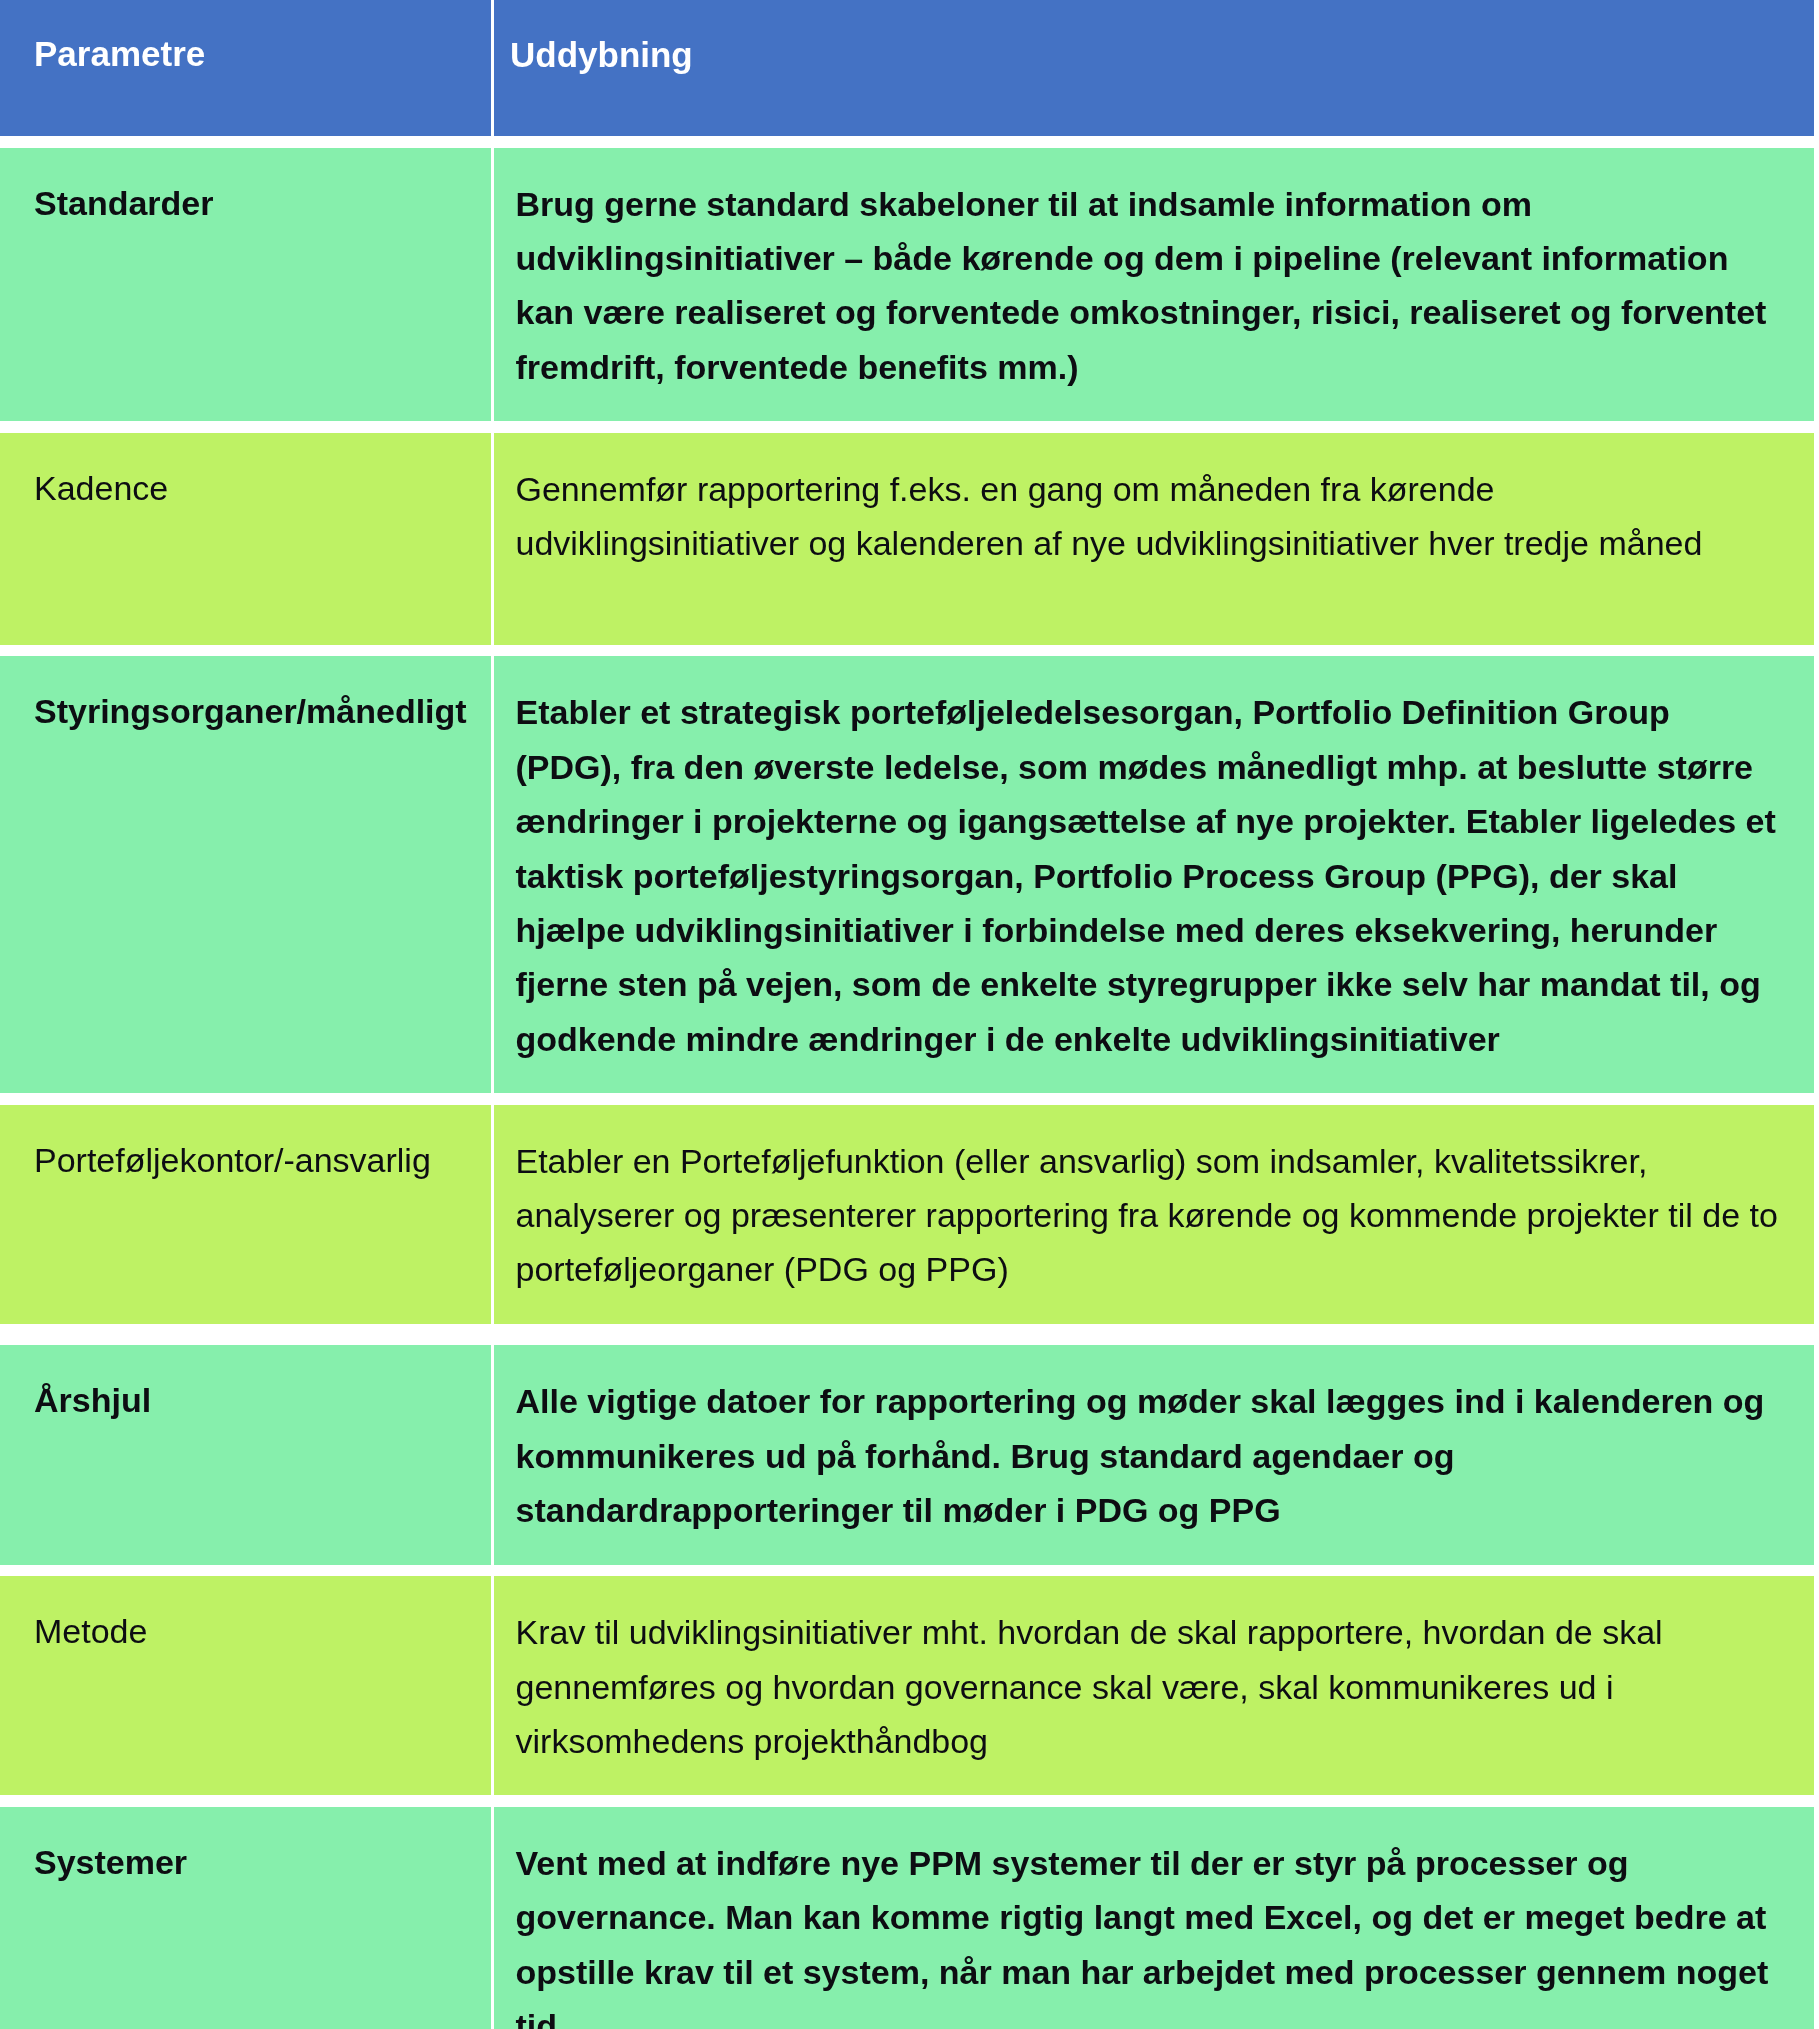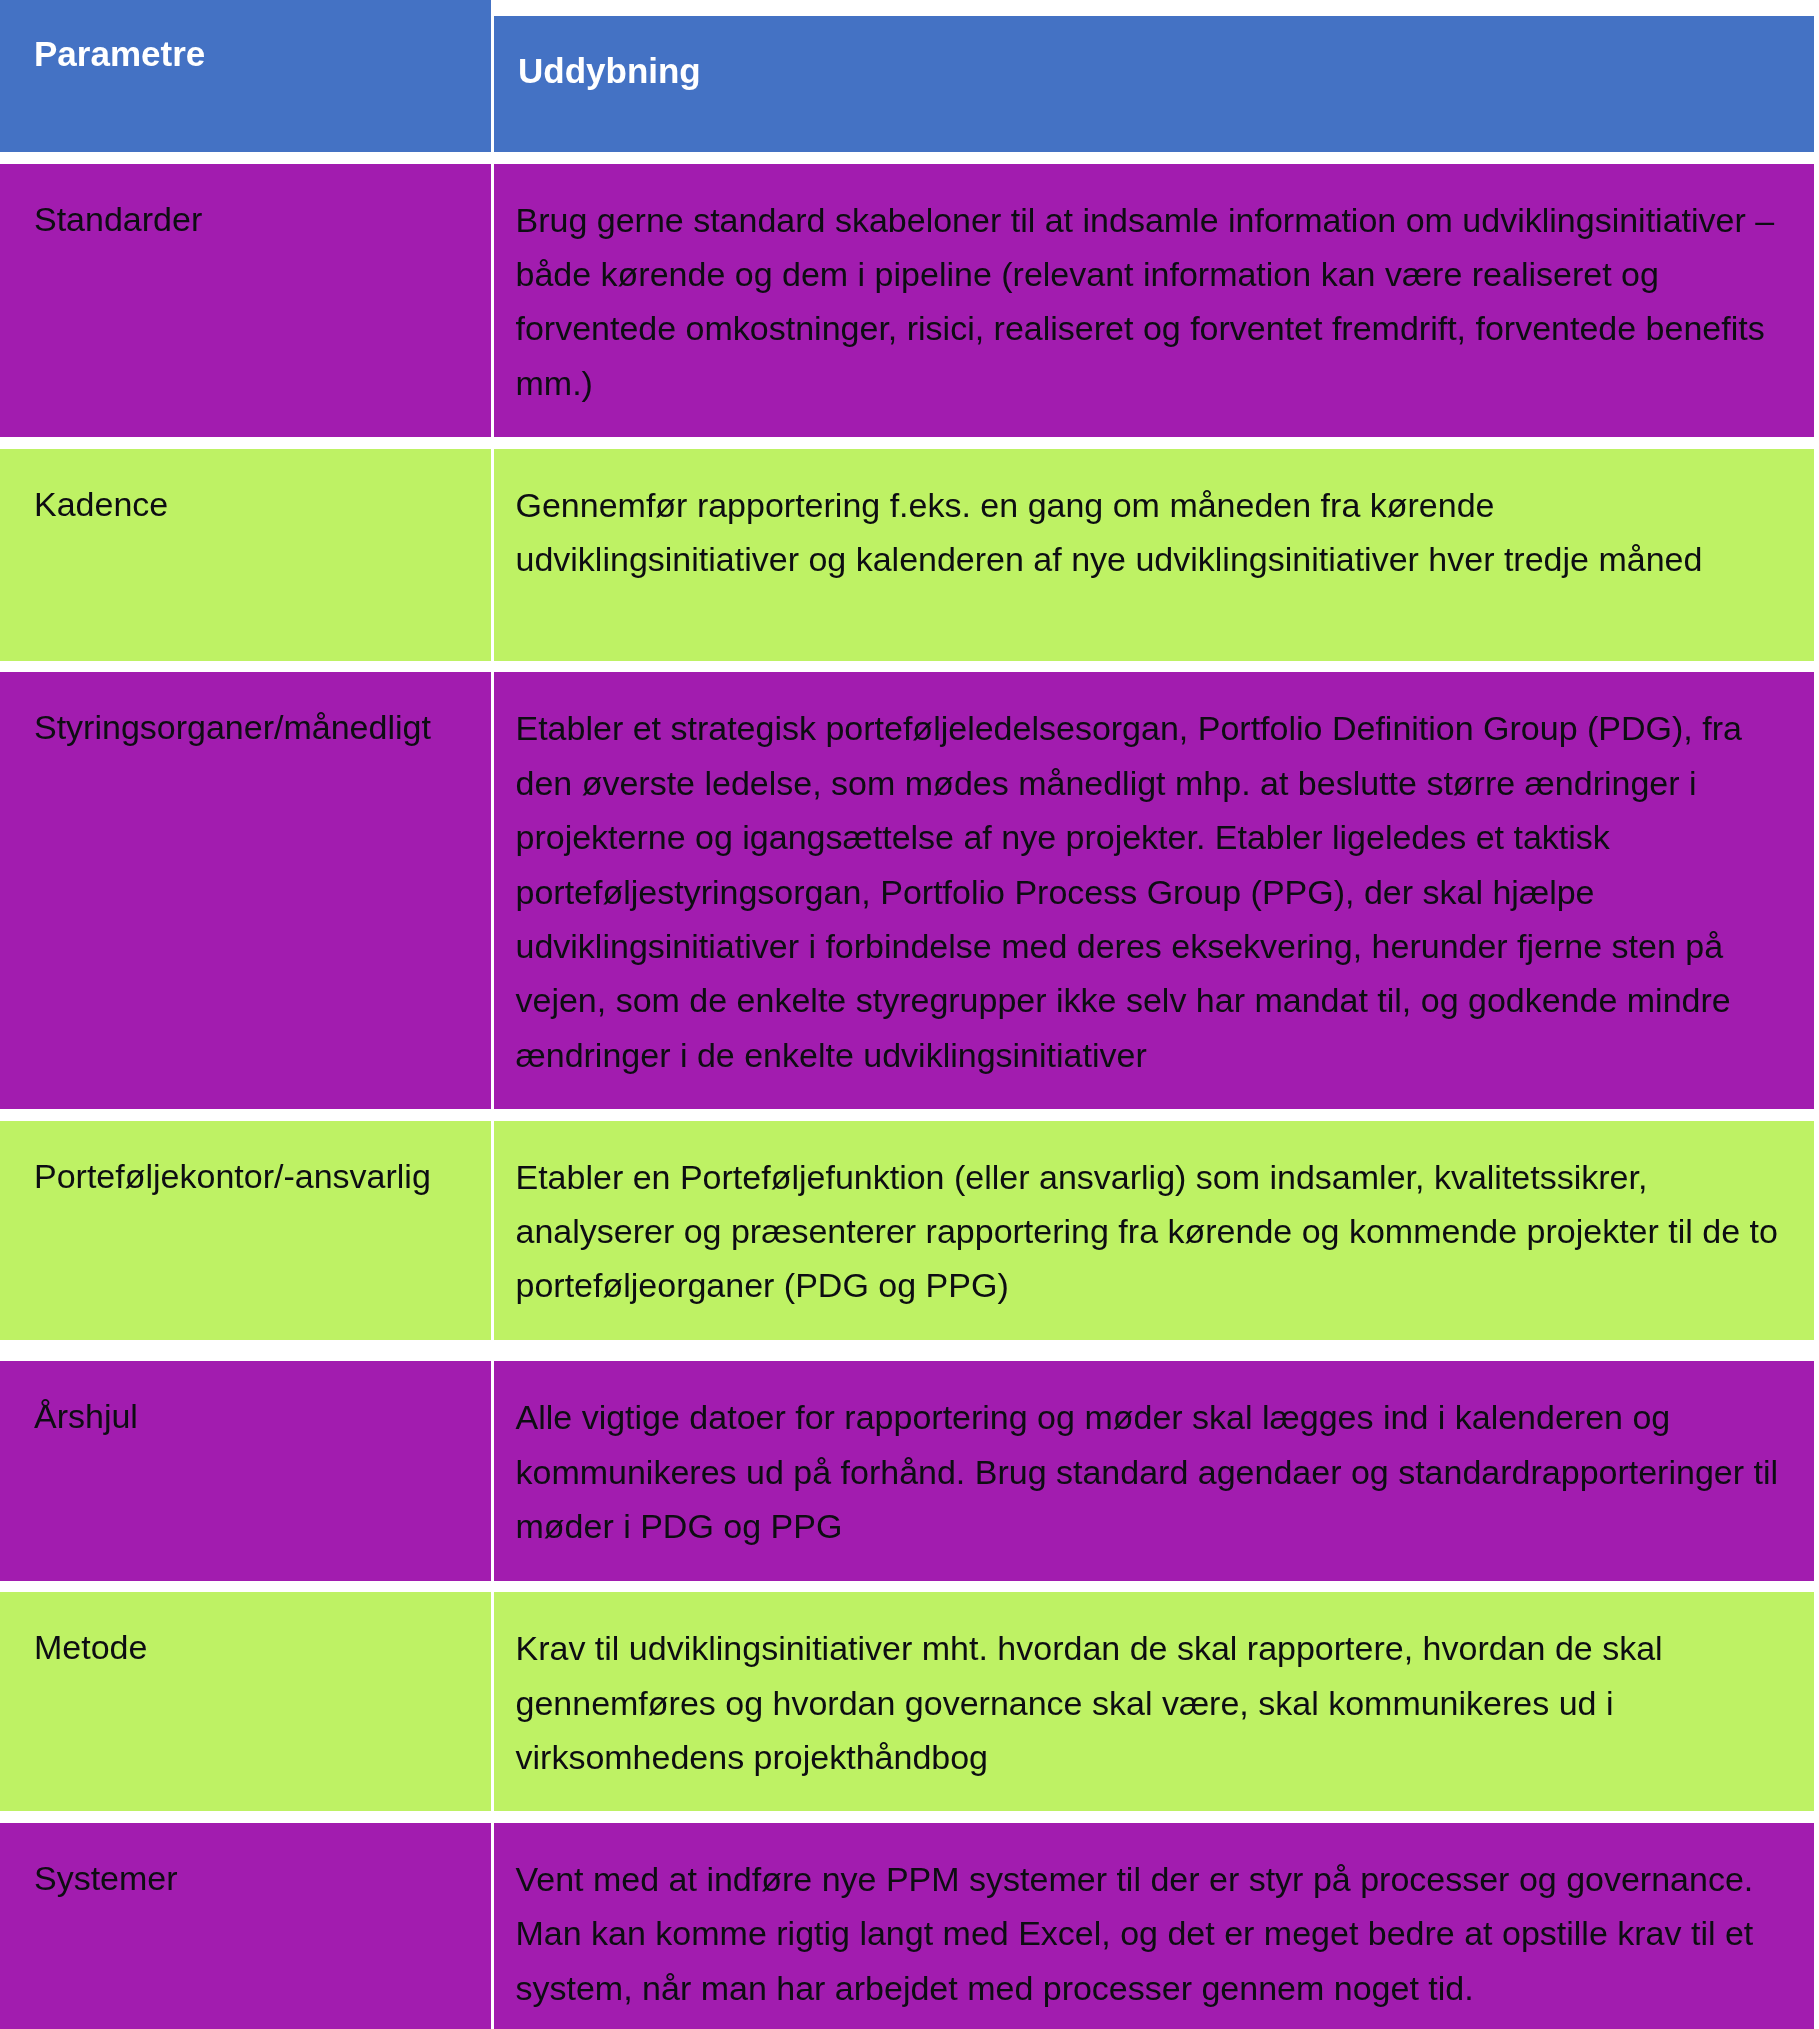--- a/index.html
+++ b/index.html
@@ -29,33 +29,33 @@
   
   .header-row .cell{
     background:#4472c4;
     color:#ffffff;
     font-weight:700;
     font-size:35px;
     min-height:136px;
     padding-top:27px;
   }
   .header-row .param-cell{ padding-left:34px; }
-  .header-row .detail-cell{ padding-left:24px;margin-top:16px; }
+  .header-row .detail-cell{ padding-left:16px; }
   
   .param-cell{
     padding:29px 21.5px 27px 34px;
     font-size:34px;
     line-height:1.55;
   }
   .detail-cell{
     padding:29px 30px 27px 21.5px;
     font-size:34px;
     line-height:1.6;
   }
-  .band-dark .cell{ background:#a21caf; }
+  .band-dark .cell{ background:#86efac;font-weight:bold; }
   .band-light .cell{ background:#bef264; }
   
   .r1 .cell{ min-height:265px; }
   .r2 .cell{ min-height:212px; }
   .r3 .cell{ min-height:424px; }
   .r4 .cell{ min-height:212px; }
   .r5 .cell{ min-height:212px;margin-top:10px; }
   .r6 .cell{ min-height:212px; }
   .r7 .cell{ min-height:265px; }
 </style>

